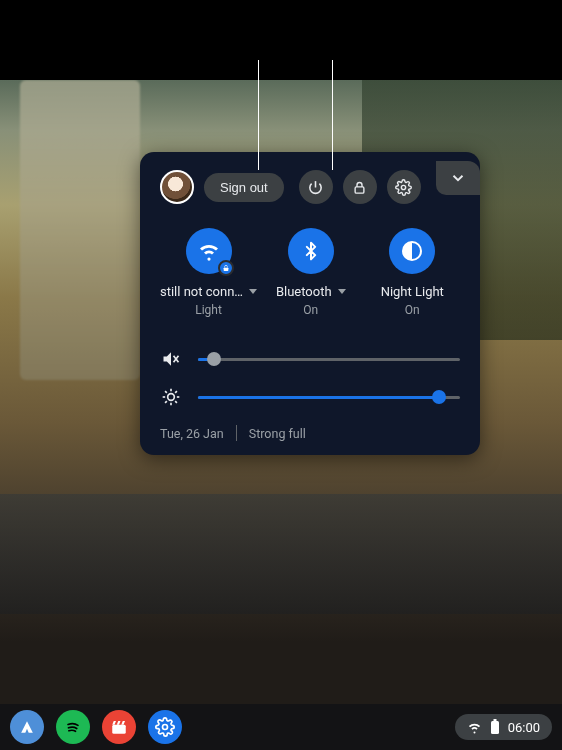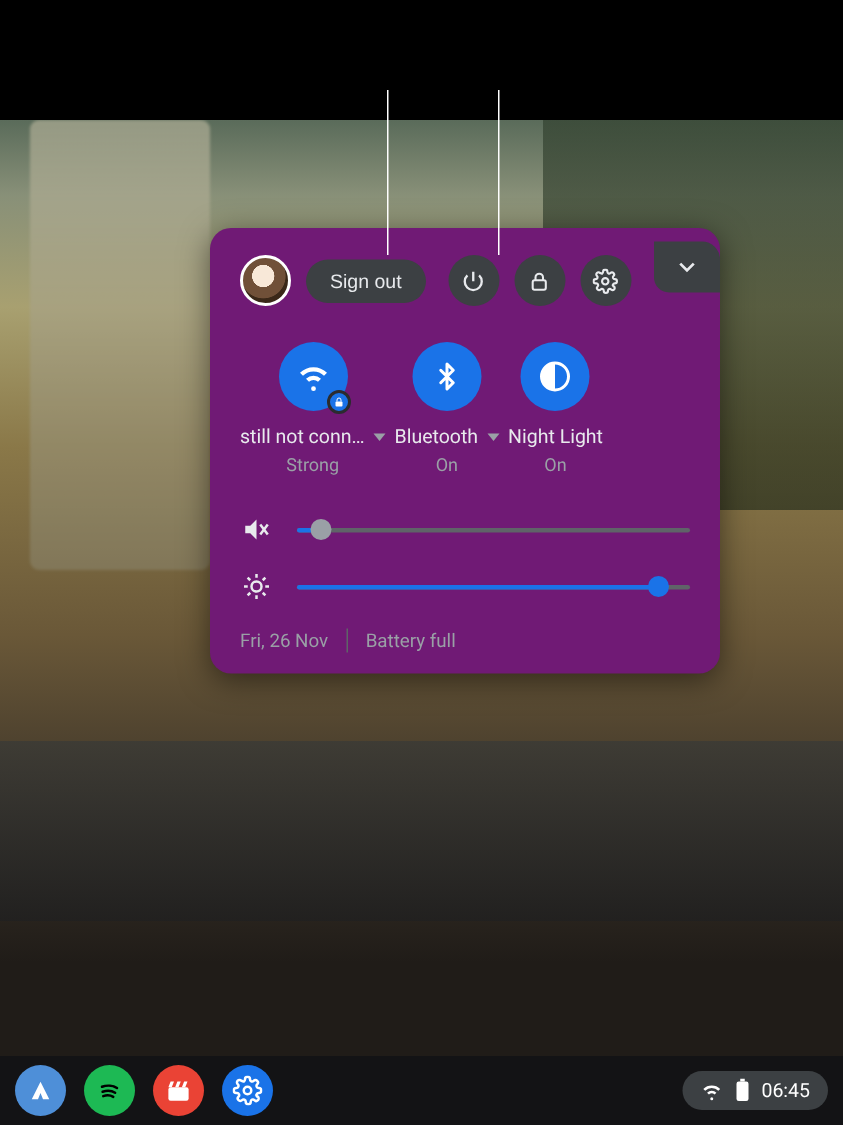--- a/index.html
+++ b/index.html
@@ -40,21 +40,21 @@
     height:110px; z-index:30;
   }
   .callout.a { left:258px; }
   .callout.b { left:332px; }
 
   
   .panel {
     position:absolute;
     left:140px; top:152px;
     width:340px;
-    background:#701a75;
+    background:#0f172a;
     border-radius:14px;
     color:#e8eaed;
     padding:18px 20px 14px 20px;
     z-index:20;
     box-shadow:0 4px 20px rgba(0,0,0,.5);
   }
   .panel-header {
     display:flex; align-items:center; gap:10px;
   }
   .avatar {
@@ -74,21 +74,21 @@
   }
   .collapse {
     width:44px; height:34px; border-top-right-radius:12px; border-bottom-left-radius:10px;
     background:#3c4043; display:flex; align-items:center; justify-content:center;
     margin-left:auto; margin-right:-20px; margin-top:-18px; cursor:pointer;
     border-top-left-radius:0;
   }
   .hdr-gap { margin-left:auto; display:flex; gap:10px; align-items:center;}
   
   .tiles {
-    display:grid; grid-template-columns:repeat(4,1fr);
+    display:grid; grid-template-columns:repeat(3,1fr);
     gap:6px 6px; margin-top:24px;
   }
   .tile { display:flex; flex-direction:column; align-items:center; text-align:center;}
   .tile-icon {
     width:46px; height:46px; border-radius:50%;
     display:flex; align-items:center; justify-content:center;
     cursor:pointer; position:relative;
   }
   .tile-icon.on { background:#1a73e8; color:#fff;}
   .tile-icon.off { background:#3c4043; color:#e8eaed;}
@@ -203,21 +203,21 @@
         <div class="wifi-badge">
           <svg width="8" height="8" viewBox="0 0 24 24" fill="#fff">
               <rect x="5" y="11" width="14" height="10" rx="2"></rect>
               <path d="M8 11V8a4 4 0 1 1 8 0v3" stroke="#fff" stroke-width="2" fill="none"></path>
             </svg>
         </div>
       </div>
       <div class="tile-label-row caret">
         <span class="lbl">still not conn…</span>
       </div>
-      <div class="tile-sub">Strong</div>
+      <div class="tile-sub">Light</div>
     </div>
 
     <div class="tile">
       <div class="tile-icon on">
         <svg width="20" height="24" viewBox="0 0 24 24" fill="none" stroke="#fff" stroke-width="2.4" stroke-linejoin="round" stroke-linecap="round">
             <path d="M7 7l10 10-5 5V2l5 5L7 17"></path>
           </svg>
       </div>
       <div class="tile-label-row caret">
         <span class="lbl">Bluetooth</span>
@@ -271,23 +271,23 @@
           </svg>
       </div>
       <div class="track">
         <div class="fill" style="width:92%"></div>
         <div class="thumb" style="left:92%"></div>
       </div>
     </div>
   </div>
 
   <div class="panel-footer">
-    <span>Fri, 26 Nov</span>
+    <span>Tue, 26 Jan</span>
     <div class="divider"></div>
-    <span>Battery full</span>
+    <span>Strong full</span>
   </div>
 </div>
 
 <div class="shelf">
   <div class="shelf-apps">
     <div class="shelf-app" style="background:#4e8fd8">
       <svg width="20" height="20" viewBox="0 0 24 24" fill="#fff">
           <path d="M12 5 5 19h5l2-5 2 5h5z"></path>
         </svg>
     </div>
@@ -312,15 +312,15 @@
     </div>
   </div>
   <div class="sys-tray">
     <svg width="15" height="15" viewBox="0 0 24 24" fill="#fff">
         <path d="M12 18.5a1.6 1.6 0 1 0 0 3.2 1.6 1.6 0 0 0 0-3.2zM3 9.5l2 2a10 10 0 0 1 14 0l2-2a13 13 0 0 0-18 0zm4 4 2 2a4.5 4.5 0 0 1 6 0l2-2a7.3 7.3 0 0 0-10 0z"></path>
       </svg>
     <svg width="10" height="16" viewBox="0 0 10 16" fill="#fff">
         <rect x="1" y="2" width="8" height="13" rx="1.5"></rect>
         <rect x="3.5" y="0" width="3" height="2"></rect>
       </svg>
-    <span>06:45</span>
+    <span>06:00</span>
   </div>
 </div>
 
 </body></html>

